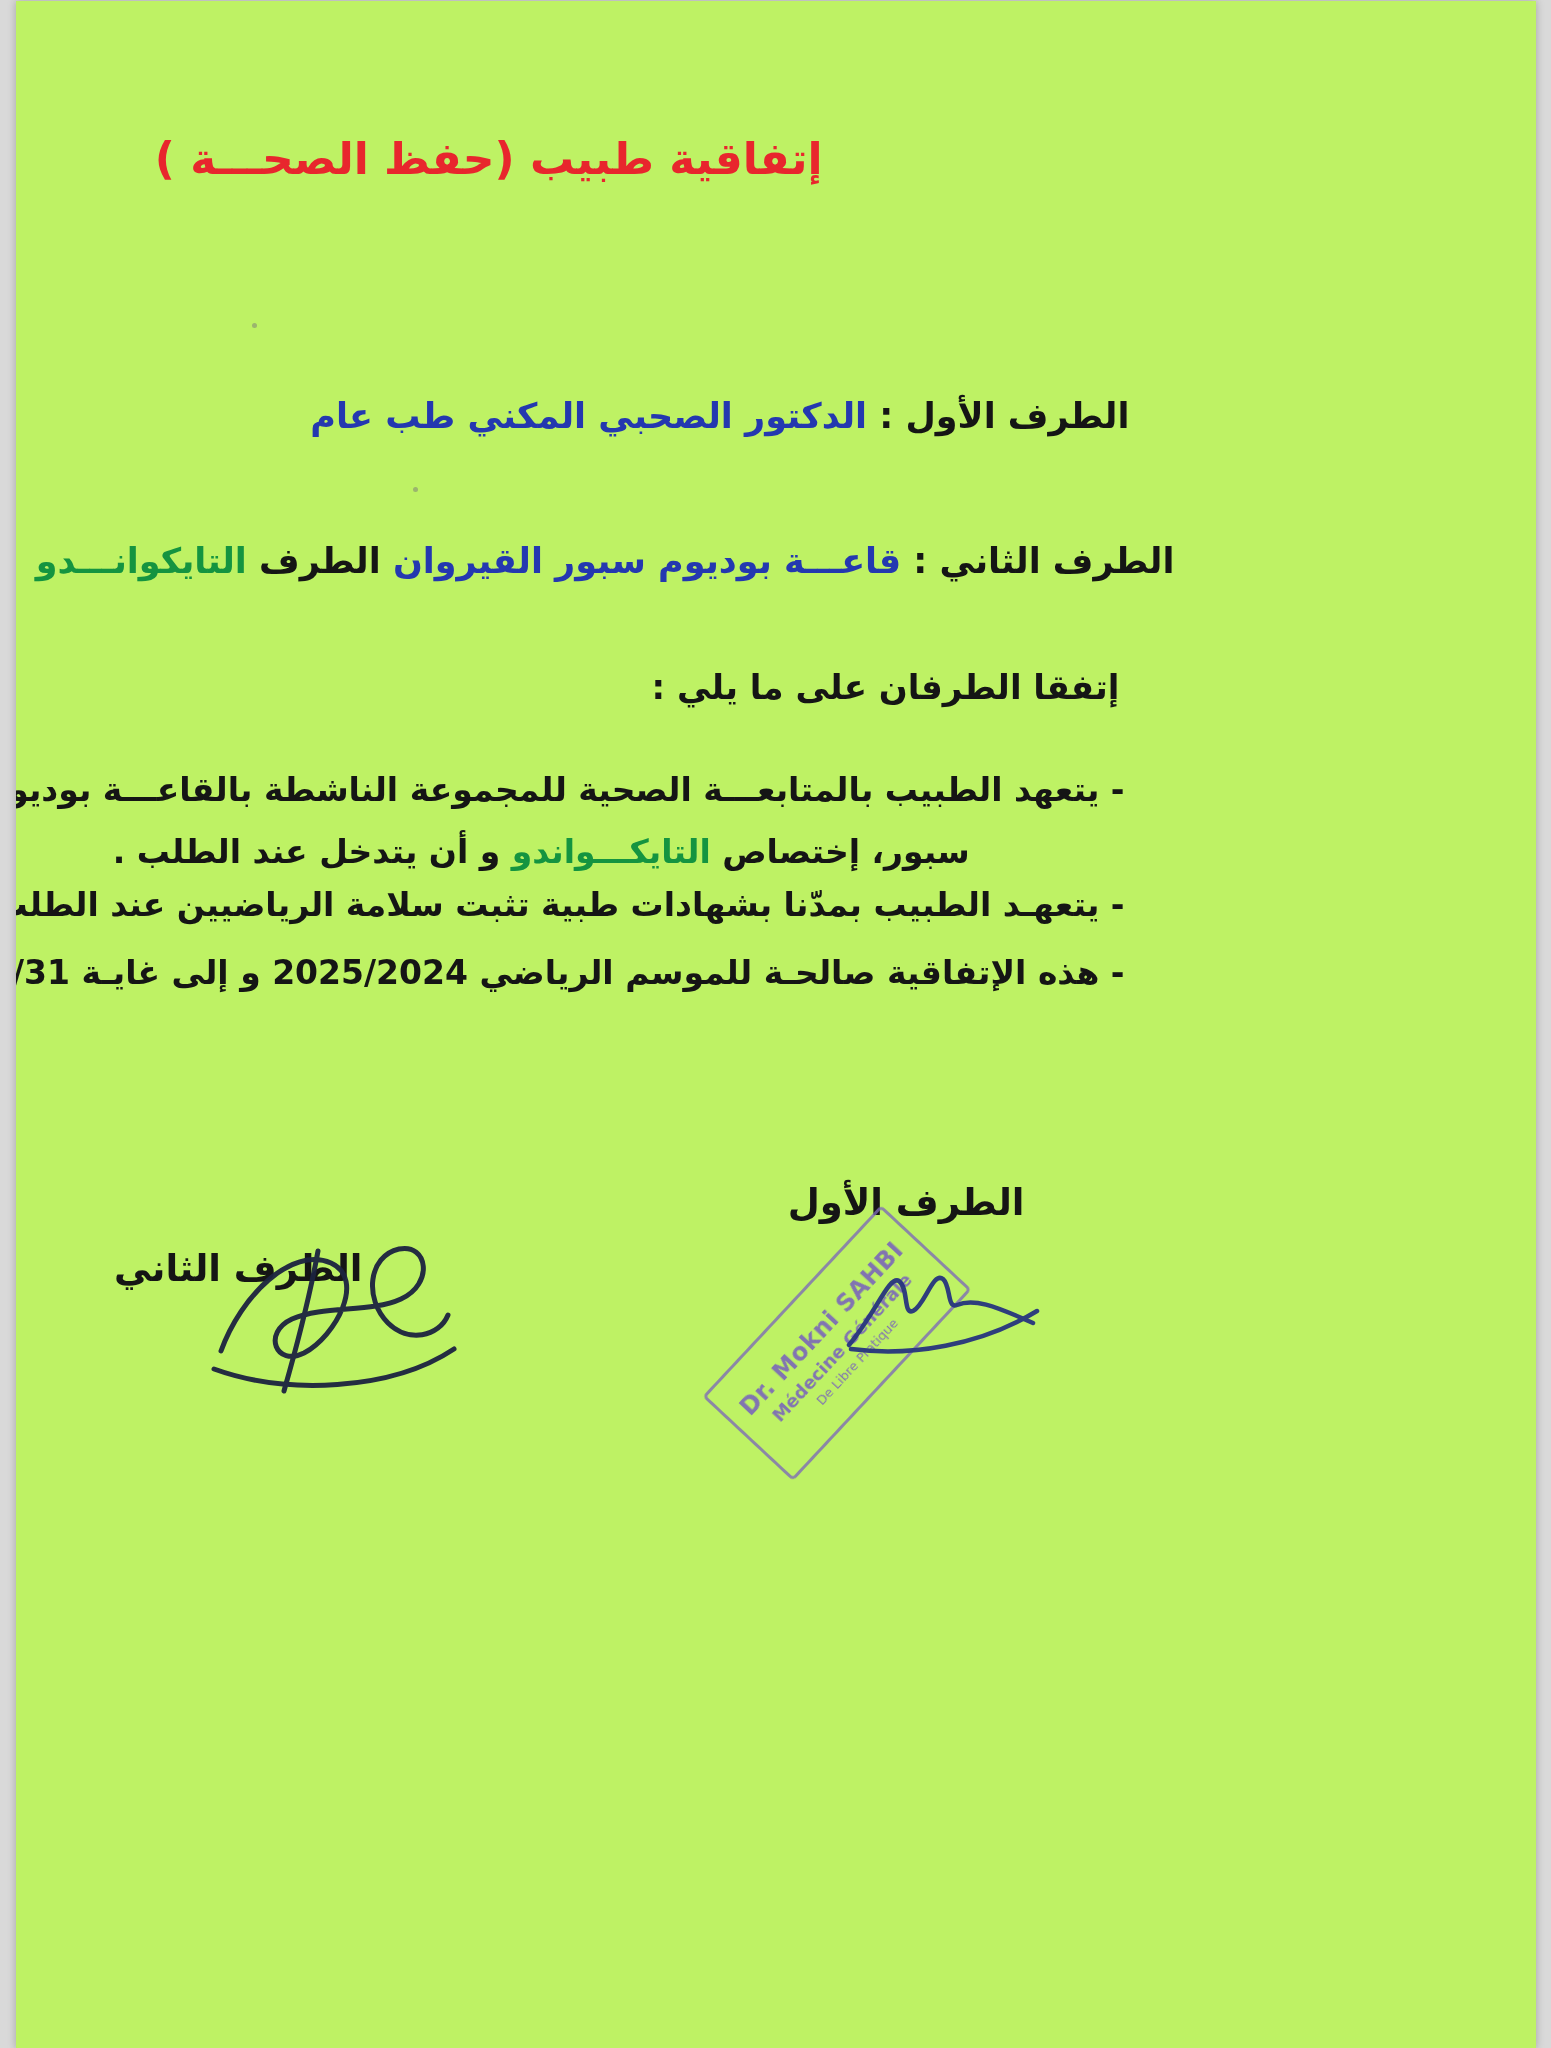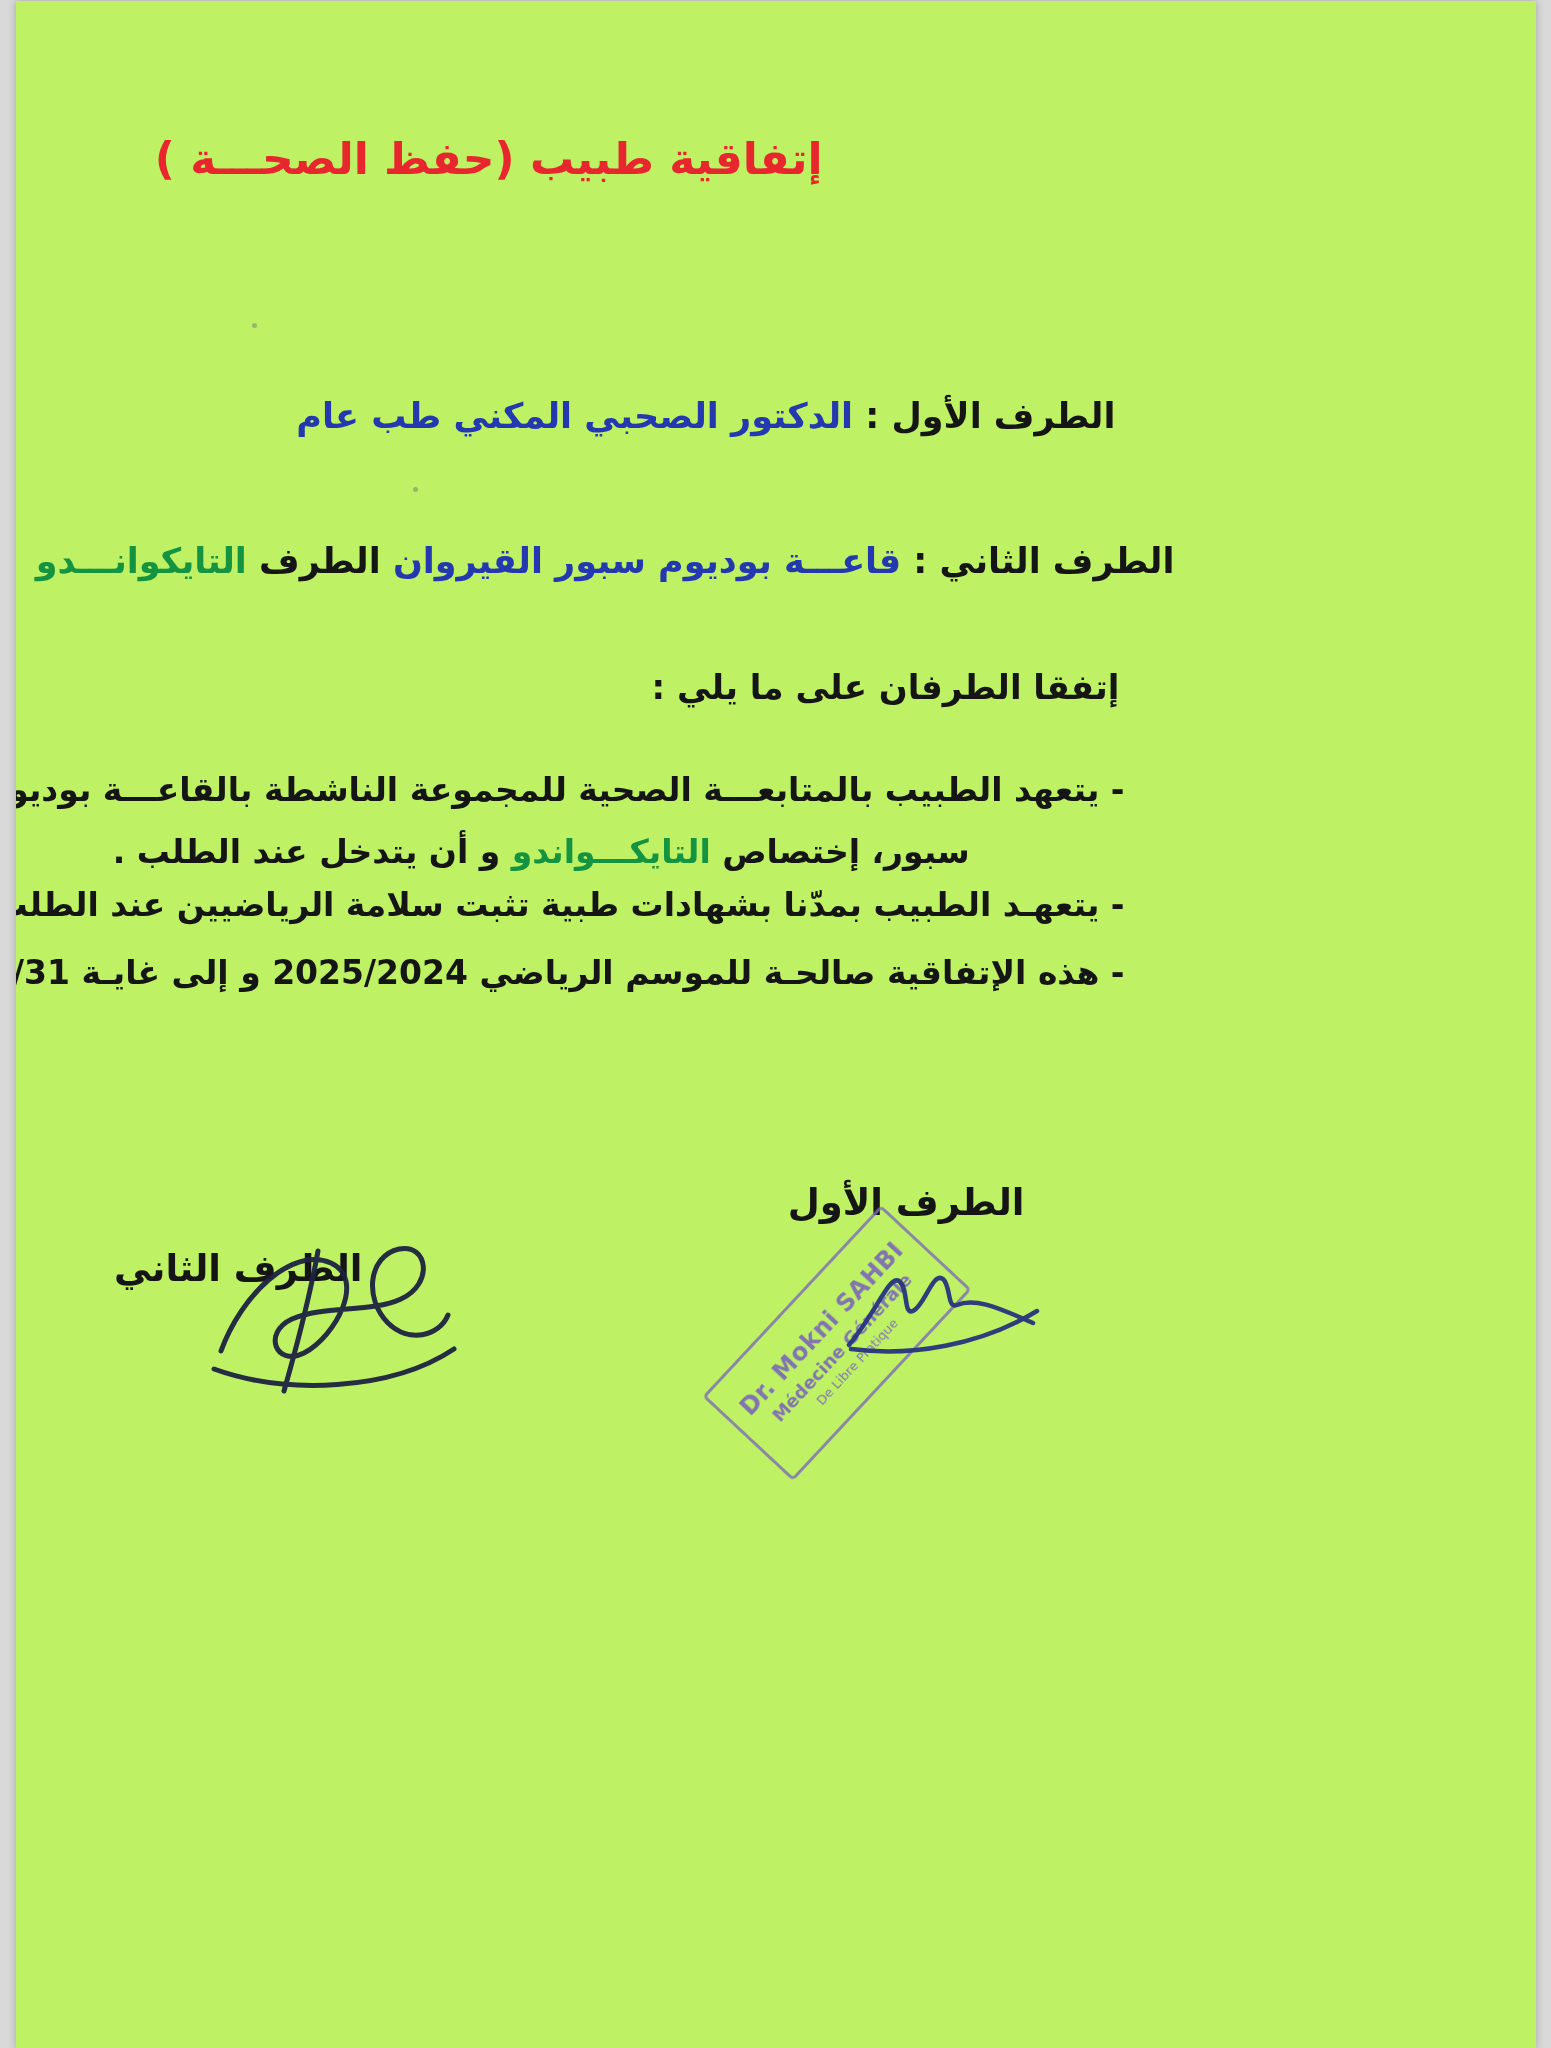--- a/index.html
+++ b/index.html
@@ -8,21 +8,21 @@
     position:relative;width:1520px;height:2048px;background:#bef264;
     margin:1px auto;overflow:hidden;box-shadow:0 0 8px rgba(0,0,0,.25);
   }
   .txt{
     position:absolute;direction:rtl;unicode-bidi:embed;white-space:nowrap;
     font-weight:bold;color:#151515;font-family:"DejaVu Sans",sans-serif;
   }
   .title{
     top:132px;right:713px;font-size:44px;color:#e8262d;letter-spacing:.5px;
   }
-  .party1{top:395px;right:420px;font-size:35px}
+  .party1{top:395px;right:406px;font-size:35px}
   .party2{top:540px;right:361px;font-size:35px}
   .blue{color:#2438b0}
   .green{color:#149440}
   .intro{top:666px;right:416px;font-size:34px}
   .clause1{top:758px;right:411px;font-size:33px;line-height:62px;text-align:center}
   .clause1 .l2start{margin-right:26px}
   .clause2{top:884px;right:411px;font-size:33px}
   .clause3{top:952px;right:411px;font-size:33px}
   .sig-label-first{top:1180px;right:511px;font-size:37px}
   .sig-label-second{top:1246px;right:1173px;font-size:37px}

